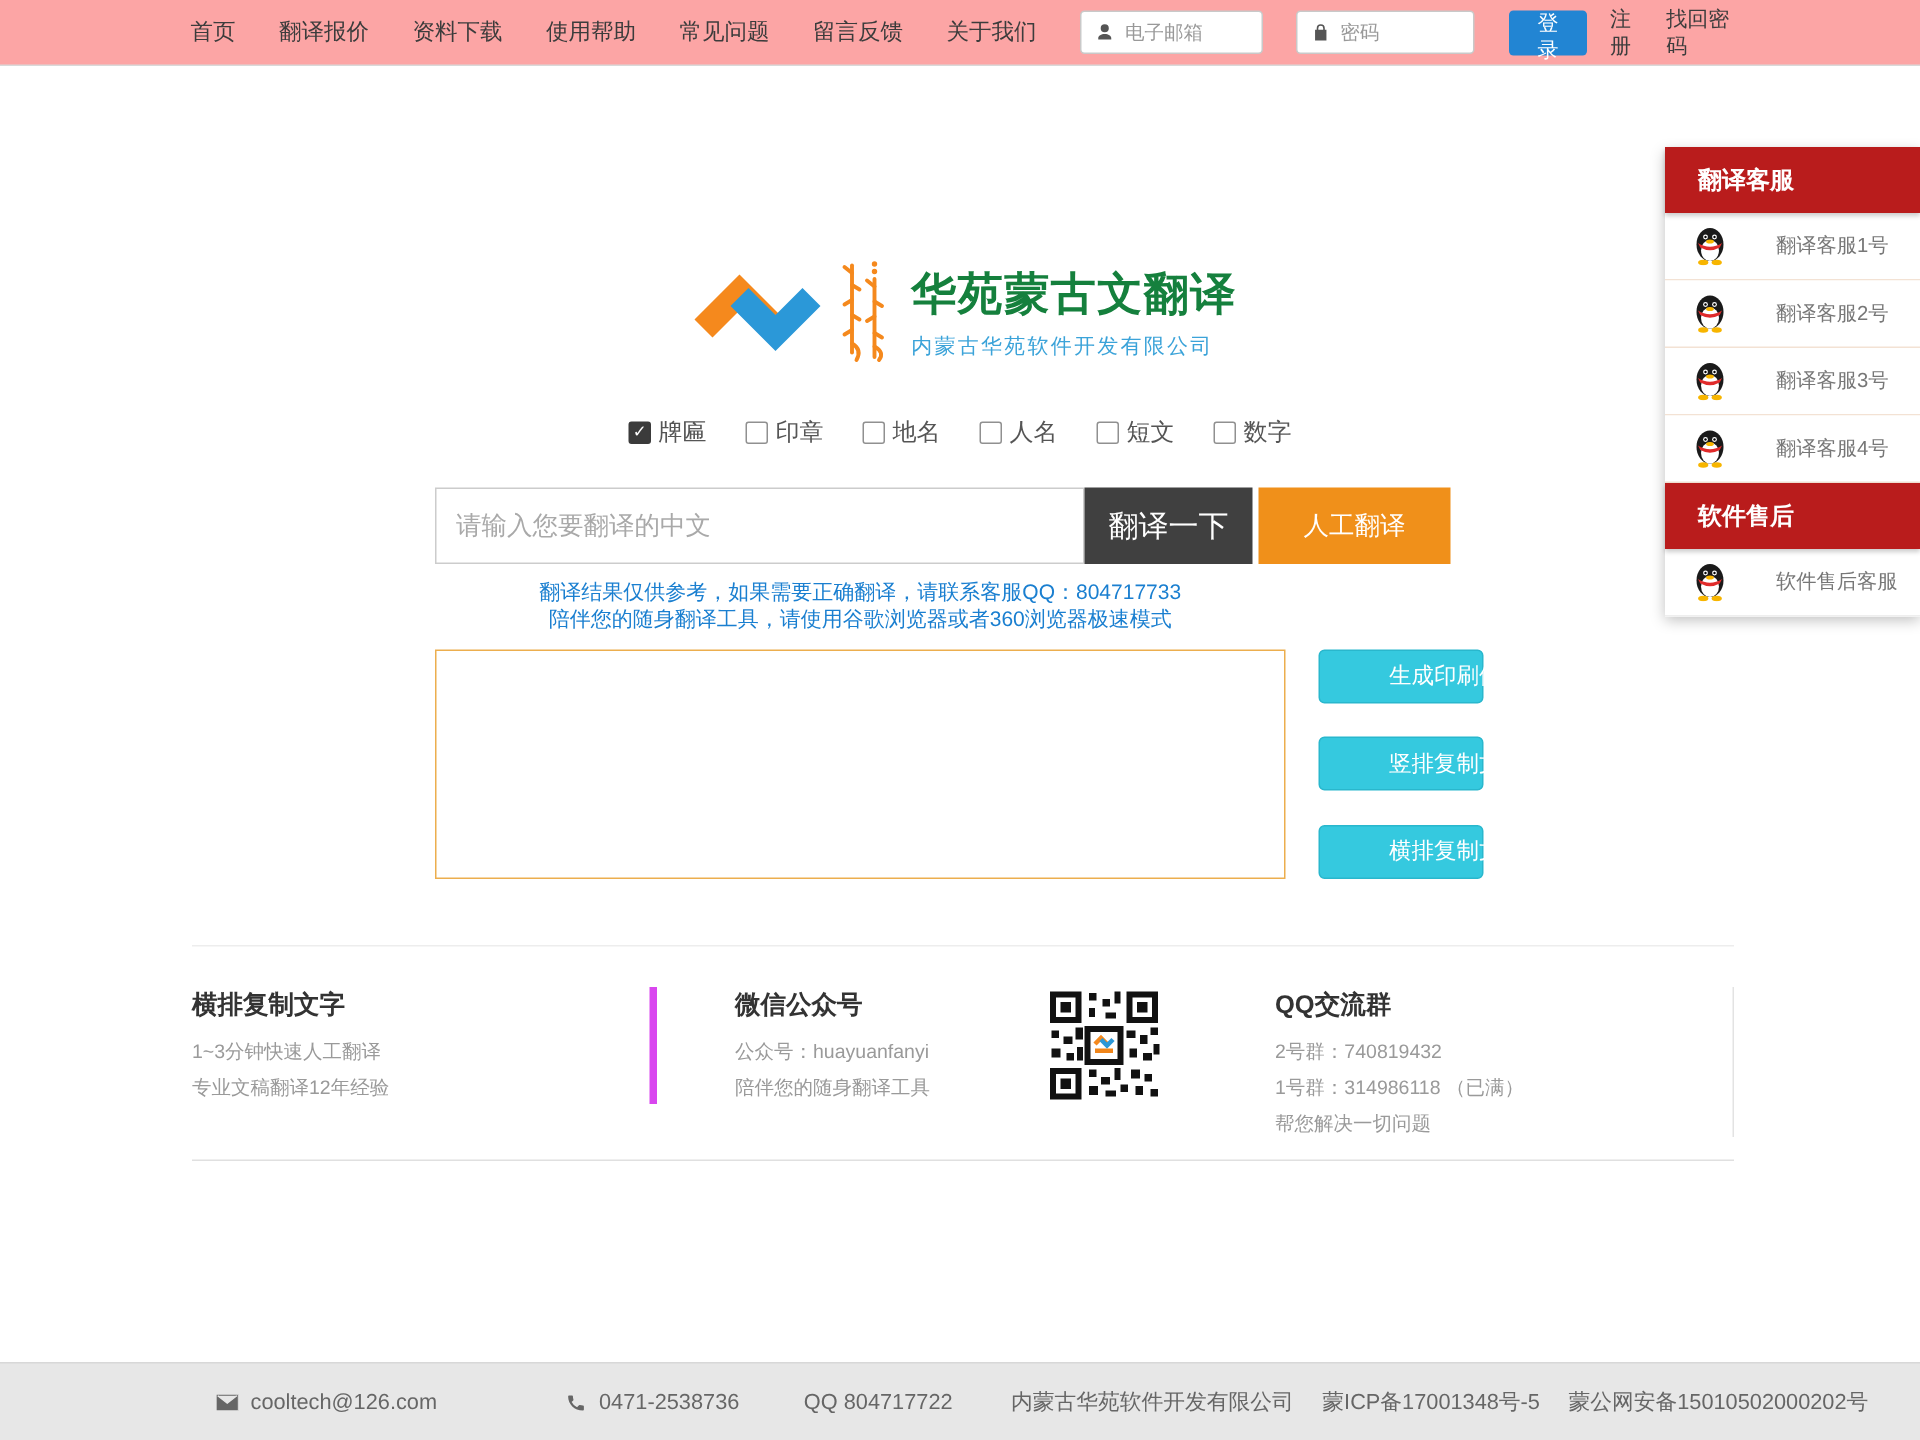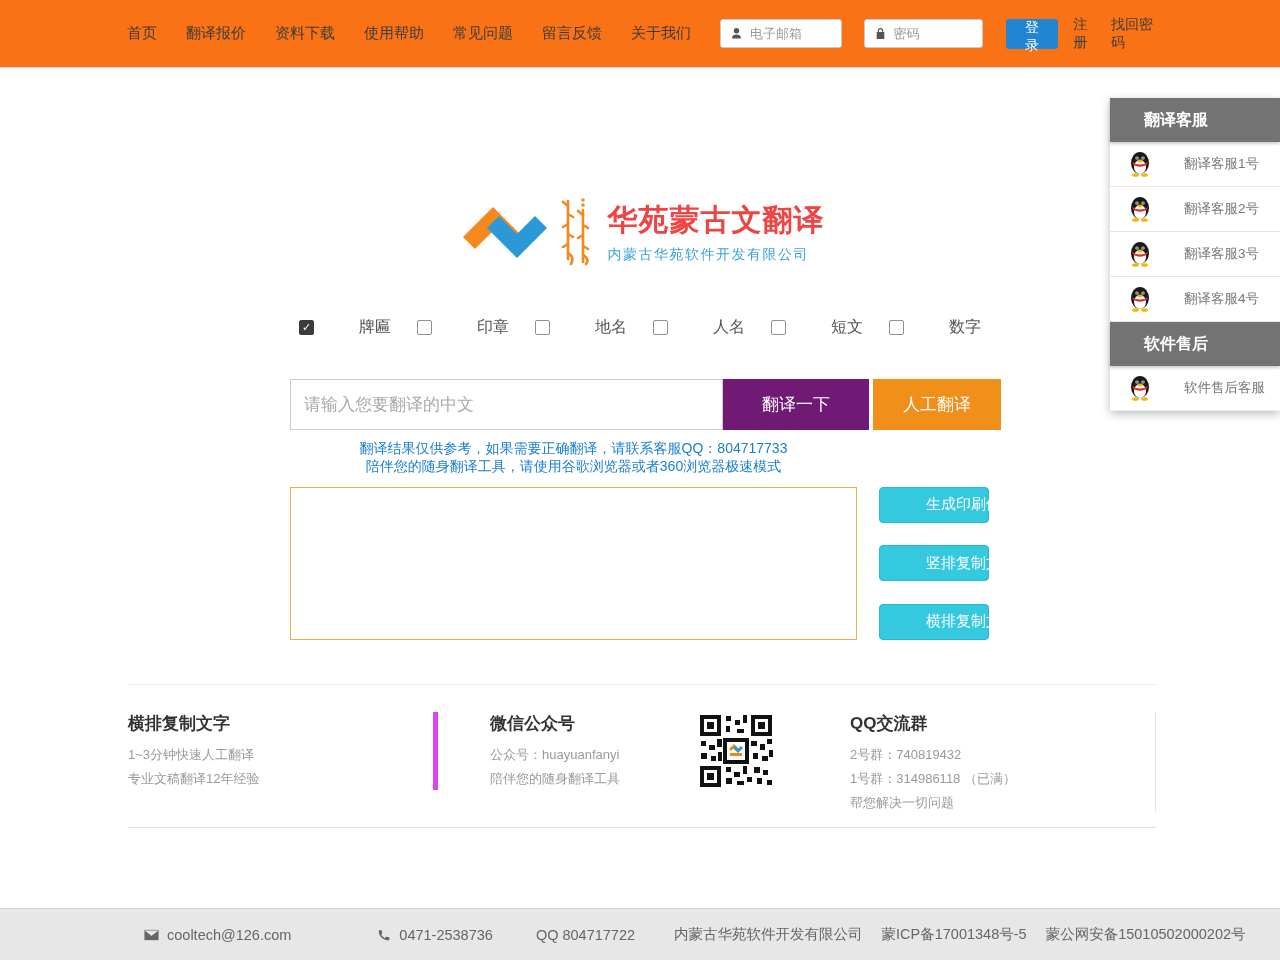--- a/index.html
+++ b/index.html
@@ -4,79 +4,79 @@
 <style>
   * { margin:0; padding:0; box-sizing:border-box; }
   html,body { width:1280px; height:960px; }
   body {
     font-family:"Liberation Sans","DejaVu Sans",sans-serif;
     background:#fff; color:#333; position:relative; overflow:hidden;
   }
   a { text-decoration:none; color:inherit; cursor:pointer; }
 
   
-  .topbar { height:68px; background:#f97316; border-bottom:1px solid #d9d9d9; }
+  .topbar { height:44px; background:#fca5a5; border-bottom:1px solid #d9d9d9; }
   .topbar-inner { width:1026px; margin:0 auto; height:100%; display:flex; align-items:center; }
   .nav-link { font-size:15px; color:#3c3c3c; margin-right:29px; white-space:nowrap; }
   .auth { margin-left:auto; display:flex; align-items:center; }
   .input-wrap { display:flex; align-items:center; background:#fff; border:1px solid #c9c9c9;
                 border-radius:3px; height:29px; padding:0 9px; }
   .input-wrap svg { flex:0 0 auto; margin-right:7px; }
   .input-wrap input { border:0; outline:0; width:100%; font-size:13px; color:#333; background:transparent; }
   .input-wrap input::placeholder { color:#999; }
   .email-wrap { width:146px; }
   .pwd-wrap { width:143px; margin-left:22px; }
   .login-btn { background:#2285d3; color:#fff; border:0; border-radius:3px; height:30px;
                padding:0 15px; font-size:14px; margin:0 15px 0 23px; cursor:pointer; }
   .auth-link { font-size:14px; color:#3c3c3c; margin-left:0; }
   .auth-link + .auth-link { margin-left:15px; }
 
   
   .logo-row { display:flex; justify-content:center; align-items:center; margin-top:128px; height:72px; }
   .mongolian { margin:0 8px 0 10px; }
   .logo-text { margin-left:6px; }
-  .logo-title { font-size:30px; font-weight:bold; color:#ef4444; letter-spacing:1px;
+  .logo-title { font-size:30px; font-weight:bold; color:#15803d; letter-spacing:1px;
                 font-family:"Liberation Serif","DejaVu Serif",serif; }
   .logo-sub { font-size:14px; color:#3ba3d9; margin-top:5px; letter-spacing:1.5px; }
 
   
   .cat-row { display:flex; justify-content:center; margin-top:34px; }
-  .cat { display:flex; align-items:center; margin:15px 13px; cursor:pointer; font-size:16px; color:#555;gap:40px; }
+  .cat { display:flex; align-items:center; margin:0 13px; cursor:pointer; font-size:16px; color:#555; }
   .cb { width:15px; height:15px; border:1px solid #909090; background:#fff; border-radius:2px;
         margin-right:5px; display:inline-flex; align-items:center; justify-content:center; }
   .cb.checked { background:#3b3b3b; border-color:#3b3b3b; }
   .cb.checked::after { content:"✓"; color:#fff; font-size:11px; font-weight:bold; line-height:1; }
 
   
   .content { width:1024px; margin:0 auto; }
   .translate-row { display:flex; margin-top:26px; padding-left:162px; }
   .trans-input { width:433px; height:51px; border:1px solid #ccc; padding:0 13px; font-size:17px;
                  color:#333; outline:none; }
   .trans-input::placeholder { color:#a9a9a9; }
-  .btn-translate { width:146px; height:51px; background:#701a75; color:#fff; border:0;
-                   font-size:17px; cursor:pointer; }
+  .btn-translate { width:112px; height:51px; background:#404040; color:#fff; border:0;
+                   font-size:20px; cursor:pointer; }
   .btn-manual { width:128px; height:51px; background:#f0901a; color:#fff; border:0;
                 font-size:17px; margin-left:4px; cursor:pointer; }
   .notice { width:567px; margin-left:162px; margin-top:9px; text-align:center;
             color:#1a7fd0; font-size:14px; line-height:1.32; }
 
   
   .result-row { display:flex; margin-top:11px; padding-left:162px; }
   .result-box { width:567px; height:153px; border:1px solid #ecae4e; background:#fff; resize:none;
                 outline:none; padding:8px; font-size:15px; }
   .result-actions { margin-left:22px; height:153px; display:flex; flex-direction:column;
                     justify-content:space-between; }
   .btn-cyan { width:110px; height:36px; background:#35c9df; border:1px solid #29b7cd;
               border-radius:4px; color:#fff; font-size:15px; cursor:pointer; white-space:nowrap;padding-left:46px; }
 
   
   .qq-panel { position:absolute; top:98px; right:0; width:170px; background:#fff;
               box-shadow:0 3px 9px rgba(0,0,0,.25); z-index:5; }
-  .sb-header { height:44px; background:#737373; color:#fff; font-size:16px; font-weight:bold;
-               display:flex; align-items:center; padding-left:34px;
+  .sb-header { height:44px; background:#b91c1c; color:#fff; font-size:16px; font-weight:bold;
+               display:flex; align-items:center; padding-left:22px;
                box-shadow:0 2px 3px rgba(0,0,0,.2); position:relative; z-index:2; }
   .sb-row { height:45px; display:flex; align-items:center; padding-left:19px;
             border-bottom:1px solid #f3e2d4; background:#fff; cursor:pointer; }
   .sb-row:last-child { border-bottom:1px solid #eee; }
   .sb-label { font-size:13.5px; color:#777; margin-left:33px; white-space:nowrap; }
 
   
   .footer { width:1028px; margin:44px auto 0; border-top:1px solid #ededed; padding-top:27px;
             display:flex; align-items:flex-start; }
   .f-col1 { width:305px; }

